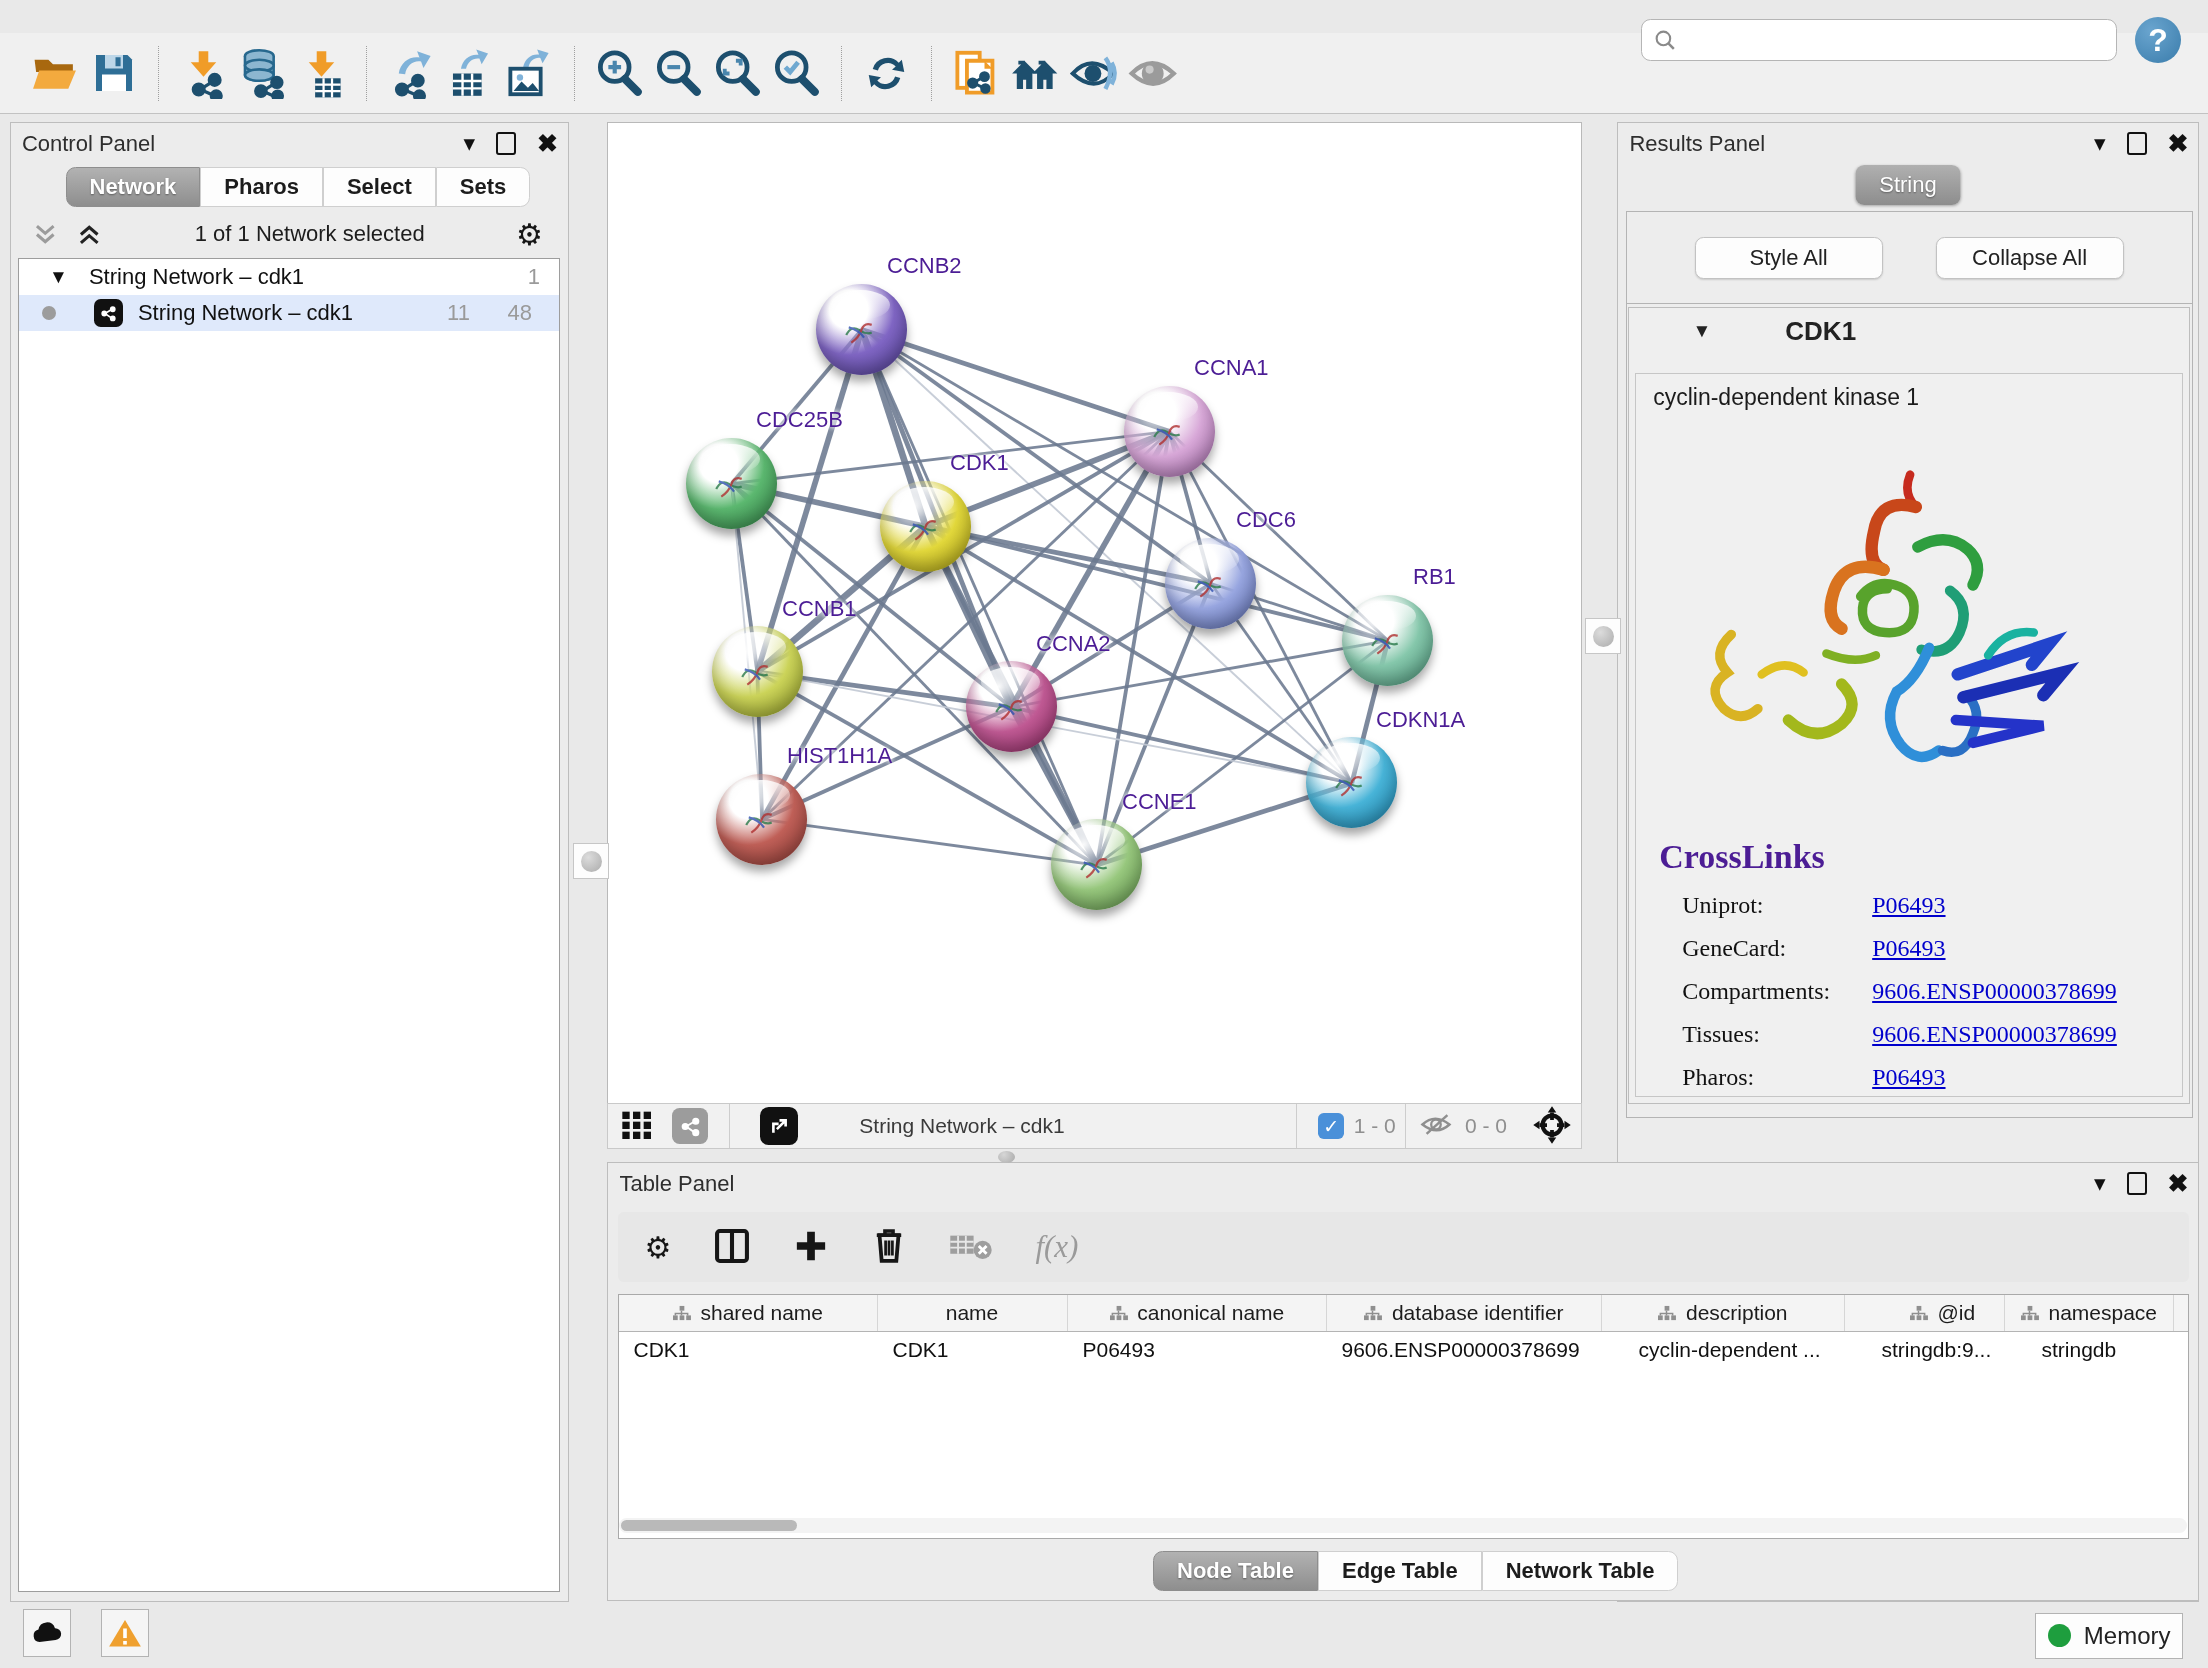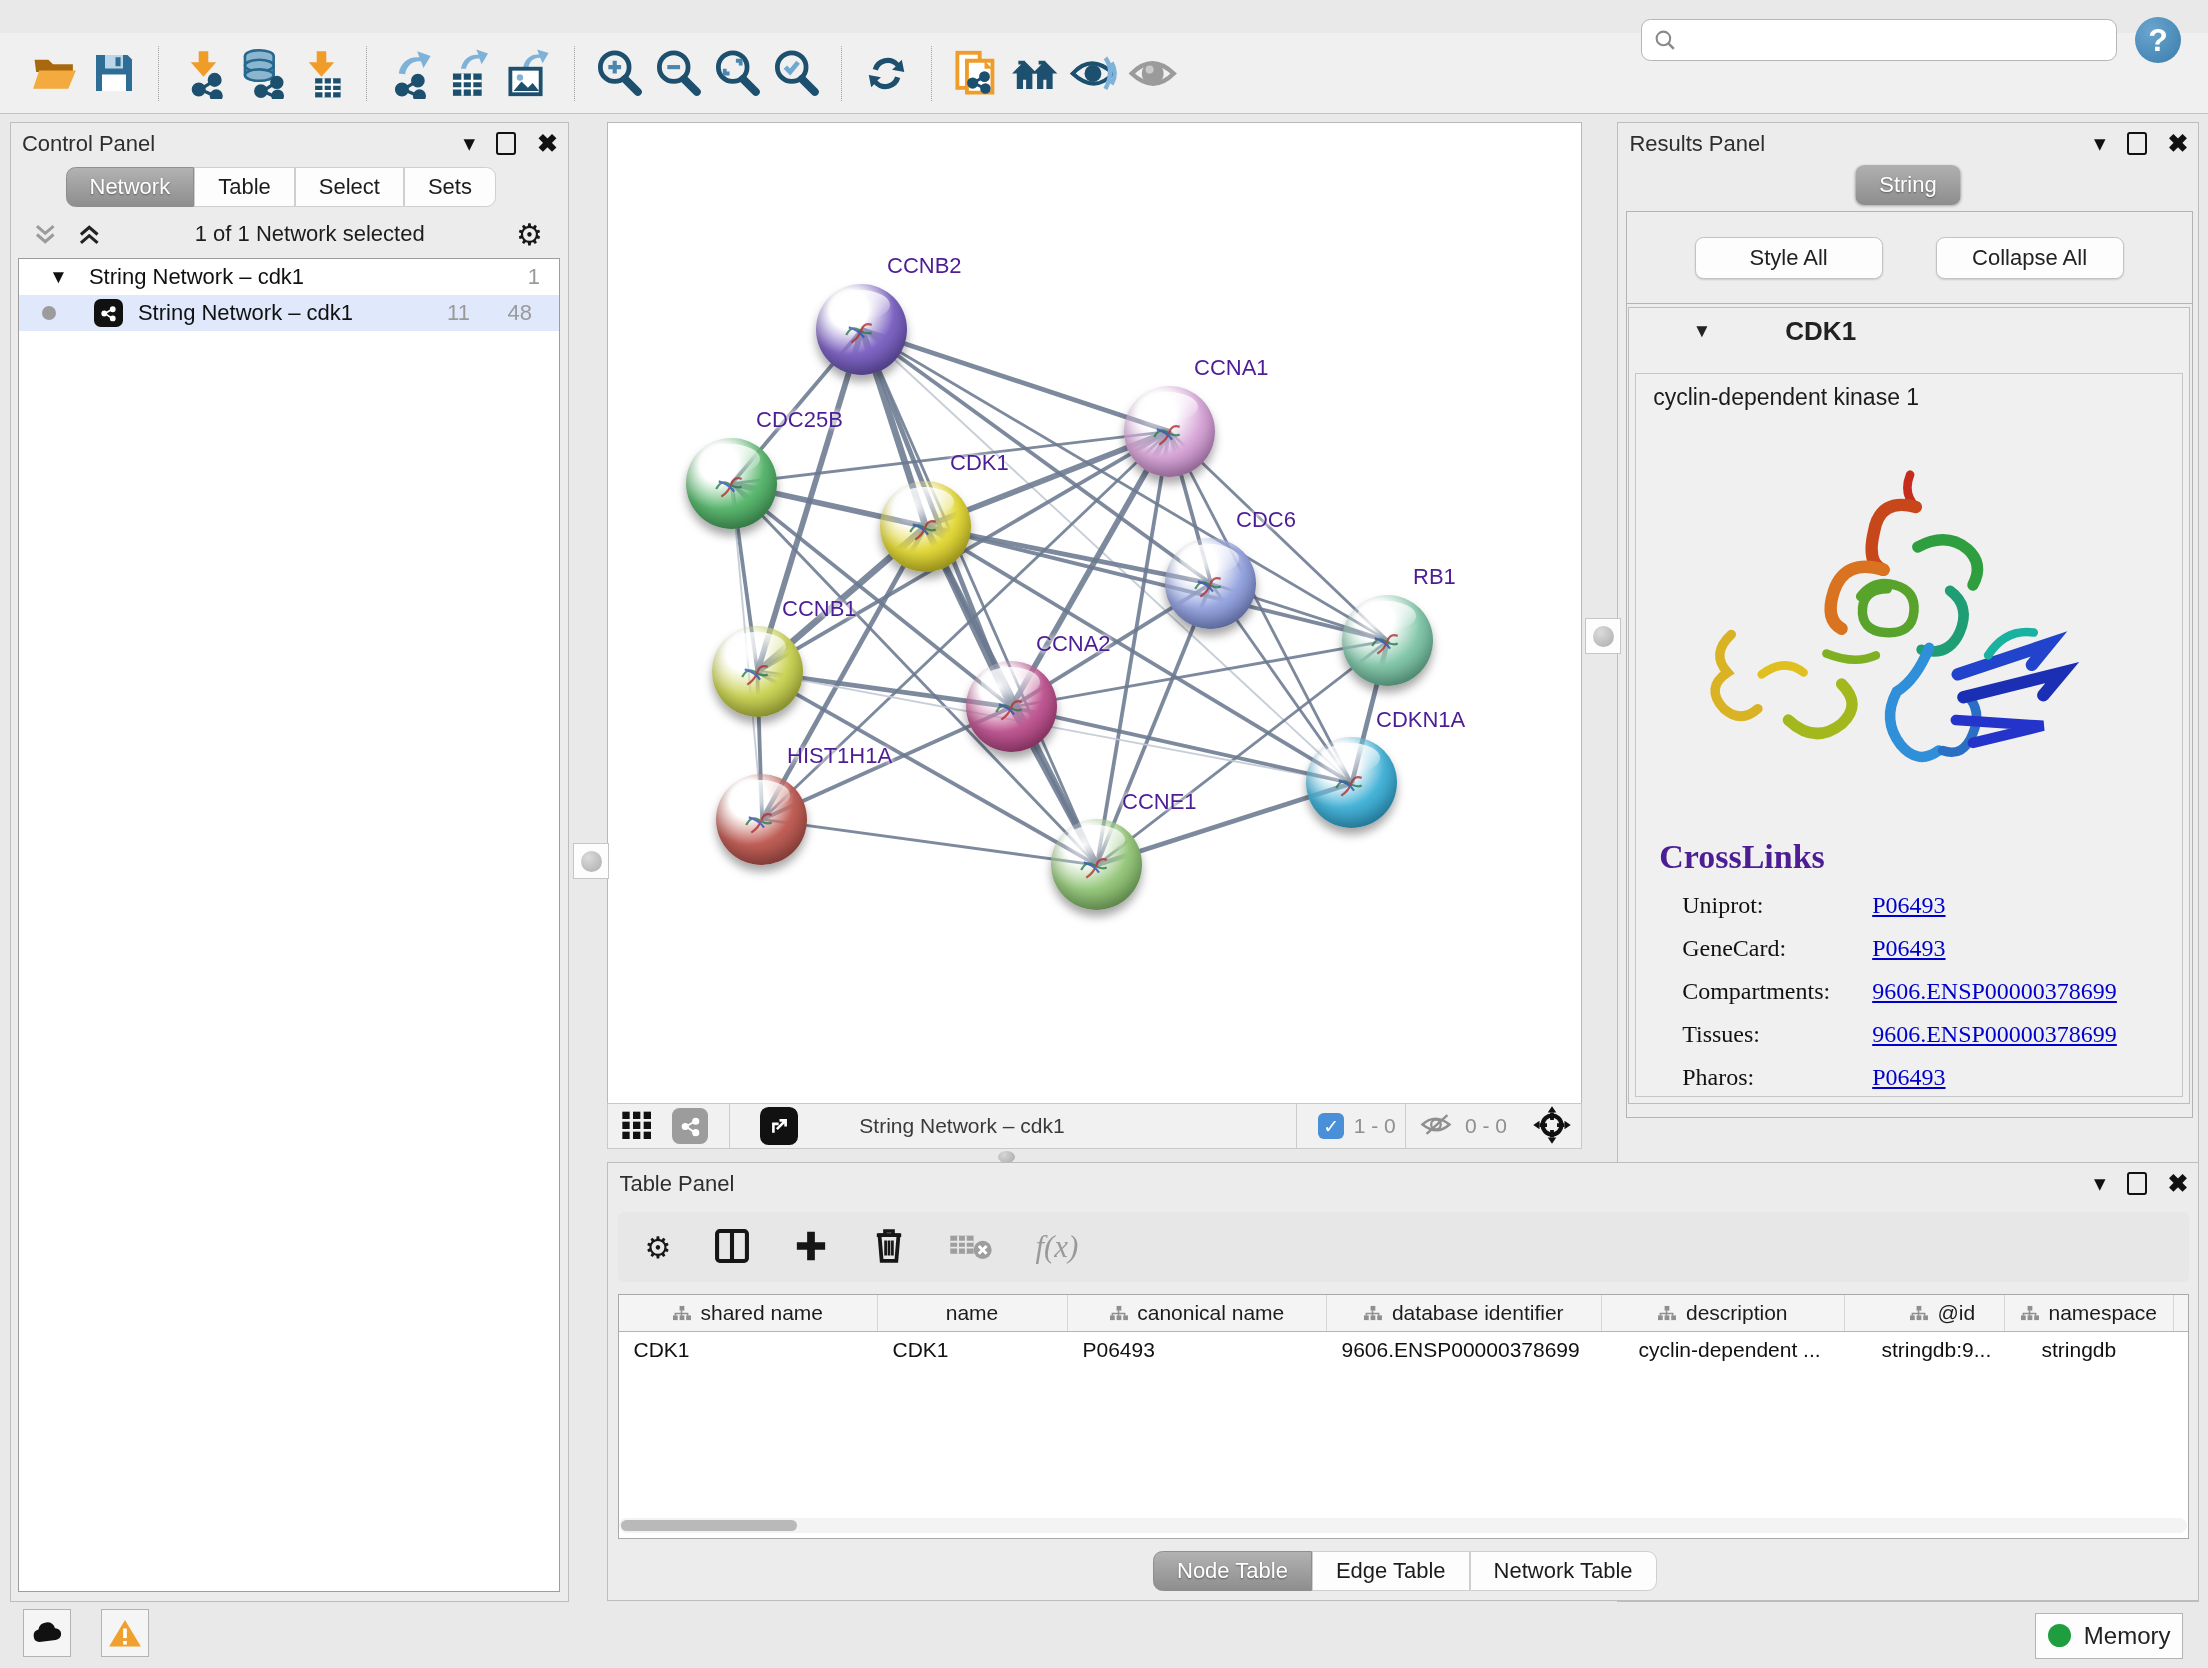--- a/index.html
+++ b/index.html
@@ -24,21 +24,21 @@
     display:flex;align-items:center;justify-content:center;}
   
   .panel{position:absolute;background:#ececec;border:1px solid #bdbdbd;box-sizing:border-box;}
   .panel-header{position:absolute;left:0;top:0;right:0;height:40px;}
   .panel-title{position:absolute;left:11.4px;top:7.6px;font-size:22px;color:#2e2e2e;}
   .win-ctrls{position:absolute;right:9.5px;top:5.7px;display:flex;align-items:center;gap:21px;}
   .wc-menu{font-size:23px;color:#111;}
   .wc-float{width:16px;height:19px;border:2.9px solid #111;border-radius:2.9px;}
   .wc-close{font-size:25px;color:#111;font-weight:bold;}
   
-  .tabbar{display:flex;}
+  .tabbar{display:flex;font-weight:bold;}
   .tab{height:38px;line-height:38px;padding:0 23px;background:#fdfdfd;border:1px solid #cfcfcf;
     font-size:22px;color:#1c1c1c;text-align:center;}
   .tab:first-child{border-radius:9.5px 0 0 0;}
   .tab:last-child{border-radius:0 9.5px 9.5px 0;}
   .tab.sel{background:linear-gradient(#b2b2b2,#8e8e8e);color:#fff;border-color:#8e8e8e;border-radius:9.5px 0 0 9.5px;
     text-shadow:0 1px 1.9px rgba(0,0,0,.4);}
   
   #cp-tabs{position:absolute;left:55px;top:44px;}
   #cp-listheader{position:absolute;left:7.6px;top:91px;right:7.6px;height:40px;display:flex;align-items:center;}
   #cp-status{flex:1;text-align:center;font-size:22px;color:#1d1d1d;}
@@ -288,21 +288,21 @@
     <div class="panel-header">
       <span class="panel-title">Control Panel</span>
       <span class="win-ctrls">
         <span class="wc-menu">▾</span>
         <span class="wc-float"></span>
         <span class="wc-close">✖</span>
       </span>
     </div>
     <div id="cp-tabs" class="tabbar">
         <div class="tab sel">Network</div>
-        <div class="tab">Table</div>
+        <div class="tab">Pharos</div>
         <div class="tab">Select</div>
         <div class="tab">Sets</div>
       </div>
     <div id="cp-listheader">
       <svg width="28.5" height="25" viewBox="0 0 24 20" style="margin-left:13.3px">
           <path d="M5 3l7 6 7-6M5 10l7 6 7-6" stroke="#9b9b9b" stroke-width="2.6" fill="none"></path>
         </svg>
       <svg width="28.5" height="25" viewBox="0 0 24 20" style="margin-left:15px">
           <path d="M5 17l7-6 7 6M5 10l7-6 7 6" stroke="#222" stroke-width="2.6" fill="none"></path>
         </svg>

